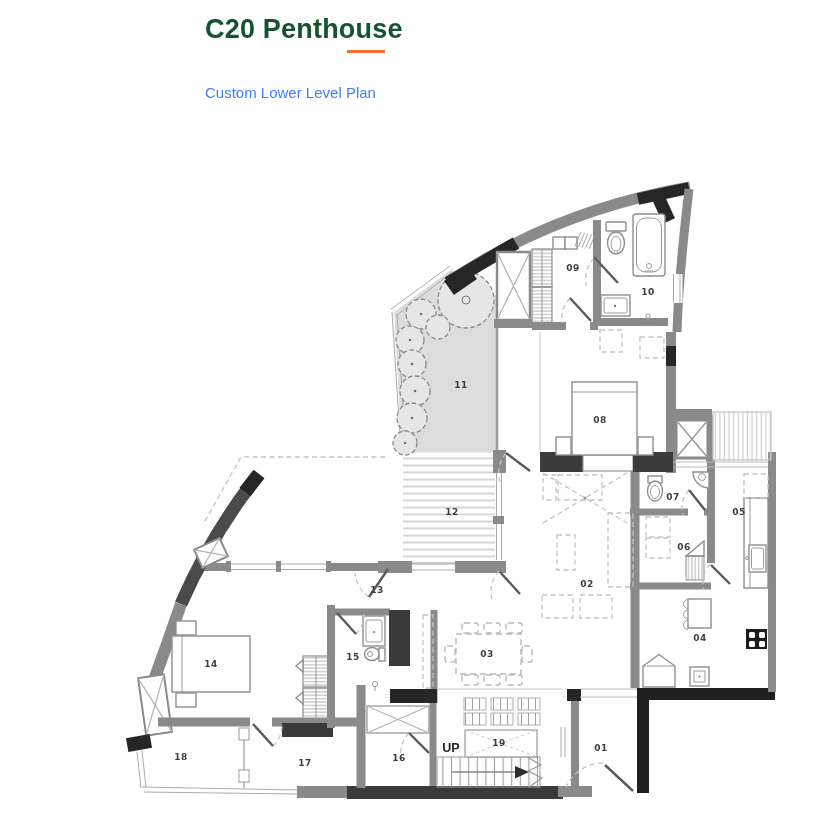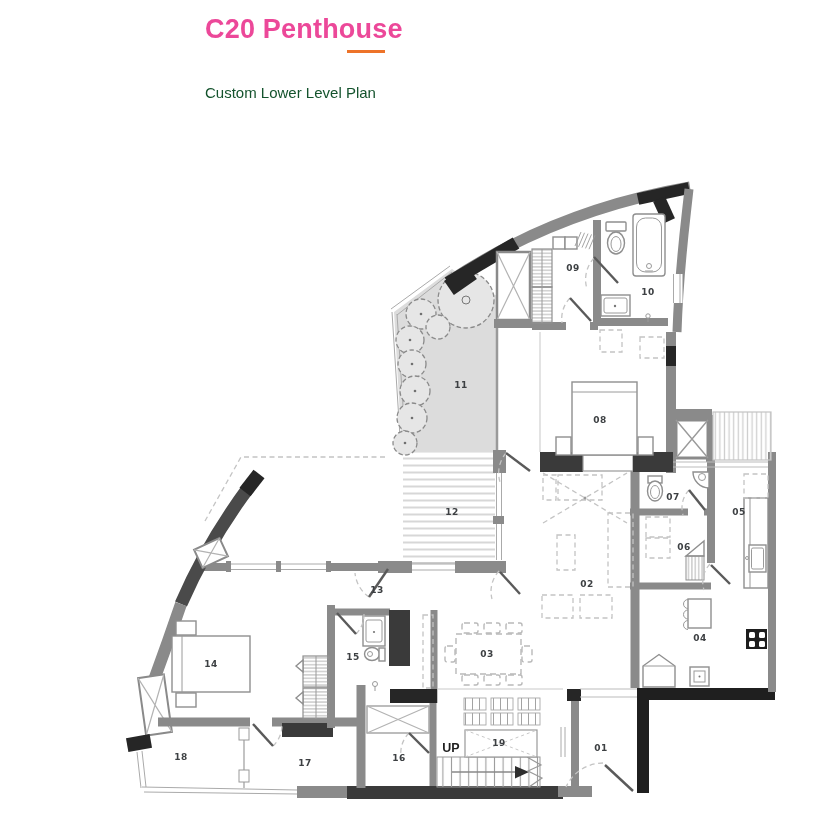--- a/index.html
+++ b/index.html
@@ -1,21 +1,21 @@
 <!DOCTYPE html>
 <html><head>
 <meta charset="utf-8">
 <style>
   html,body{margin:0;padding:0;background:#ffffff;}
   .page{position:relative;width:828px;height:828px;background:#fff;overflow:hidden;
         font-family:"Liberation Sans", sans-serif;}
   .hdr{position:absolute;left:205px;top:14px;}
-  .hdr h1{margin:0;font-size:27px;font-weight:600;color:#ec4899;letter-spacing:.2px;}
+  .hdr h1{margin:0;font-size:27px;font-weight:600;color:#14532d;letter-spacing:.2px;}
   .hdr .underline{position:absolute;left:142px;top:36px;width:38px;height:3px;background:#ED7329;}
-  .hdr .sub{margin:0;position:absolute;left:0;top:70px;font-size:15px;color:#14532d;white-space:nowrap;}
+  .hdr .sub{margin:0;position:absolute;left:0;top:70px;font-size:15px;color:#3b82f6;white-space:nowrap;}
   svg{position:absolute;left:0;top:0;}
   .room-num{font:bold 9px "DejaVu Sans", sans-serif;fill:#3d4043;letter-spacing:.5px;text-anchor:middle;}
   .up-label{font:bold 12.5px "Liberation Sans", sans-serif;fill:#1f1f1f;text-anchor:middle;}
   .w{stroke:#8a8a8a;fill:none;}
   .wd{stroke:#262626;fill:none;}
   .fu{stroke:#8f8f8f;fill:#ffffff;stroke-width:1.4;}
   .fu2{stroke:#9a9a9a;fill:none;stroke-width:1;}
   .dash{stroke:#c4c4c4;fill:none;stroke-width:1.3;stroke-dasharray:5 3.5;}
   .leaf{stroke:#5a5a5a;stroke-width:2.4;fill:none;}
   .xln{stroke:#b3b3b3;stroke-width:1.2;}

